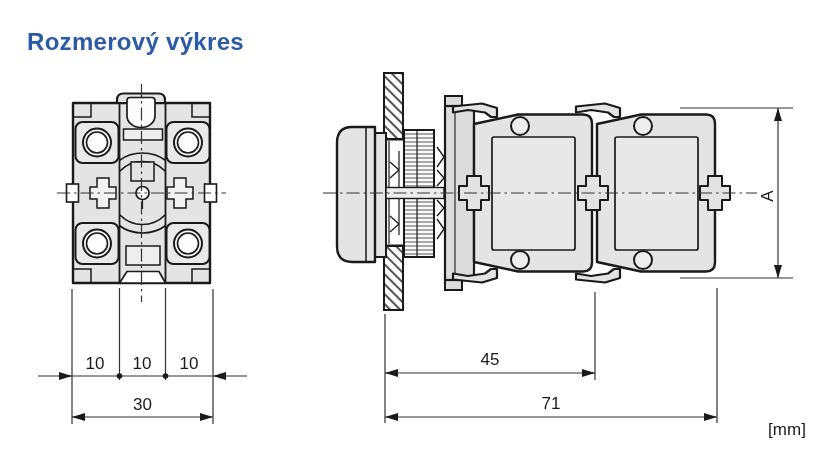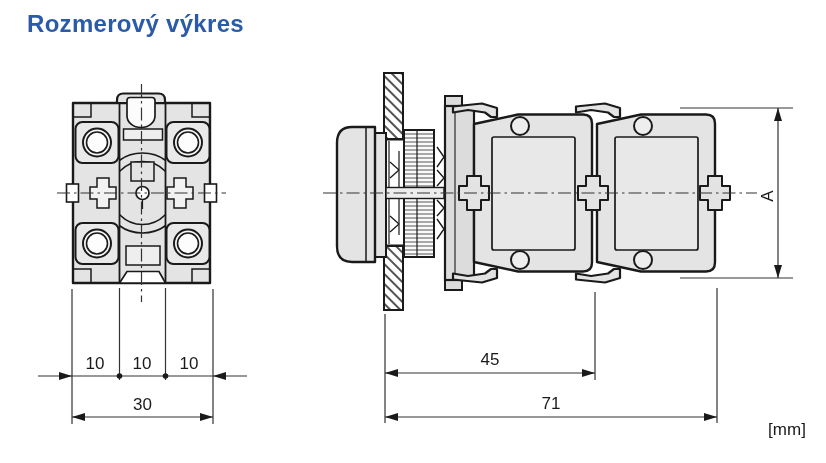--- a/index.html
+++ b/index.html
@@ -1,21 +1,21 @@
 <!DOCTYPE html>
 <html><head>
 <meta charset="utf-8">
 <style>
   html,body{margin:0;padding:0;background:#fff;}
   .canvas{
     position:relative;width:826px;height:463px;background:#ffffff;overflow:hidden;
     font-family:"Liberation Sans",sans-serif;
   }
   .title{
-    position:absolute;left:27px;top:10px;
+    position:absolute;left:27px;top:28px;
     font-size:24px;font-weight:bold;color:#2B5BA8;letter-spacing:.3px;
   }
   svg{position:absolute;left:0;top:0;}
   .outline{stroke:#1a1a1a;stroke-width:2.4;fill:#e4e4e4;stroke-linejoin:round;}
   .outline2{stroke:#1a1a1a;stroke-width:2;fill:#e9e9e9;stroke-linejoin:round;}
   .thin{stroke:#1a1a1a;stroke-width:1.5;fill:none;}
   .thin2{stroke:#1a1a1a;stroke-width:1.7;fill:none;}
   .dimline{stroke:#333;stroke-width:1.2;fill:none;}
   .cl{stroke:#333;stroke-width:1.2;fill:none;stroke-dasharray:13 4 2.5 4;}
   .arrow{fill:#1a1a1a;stroke:none;}

